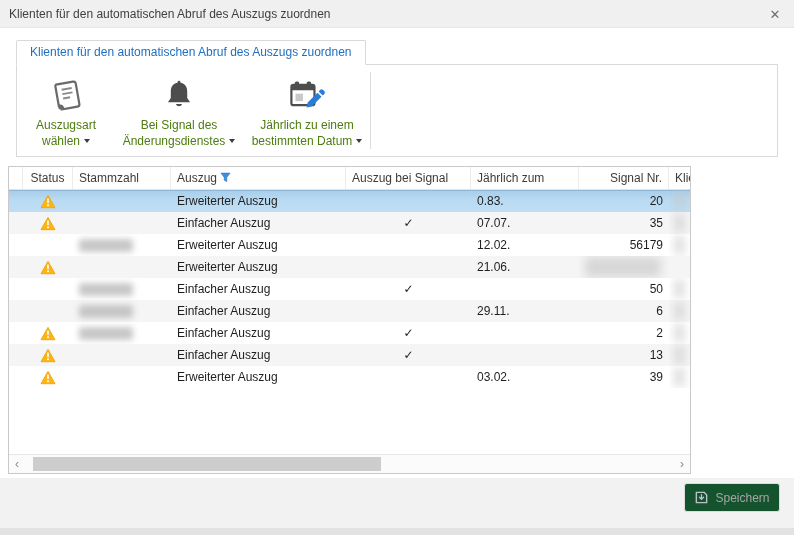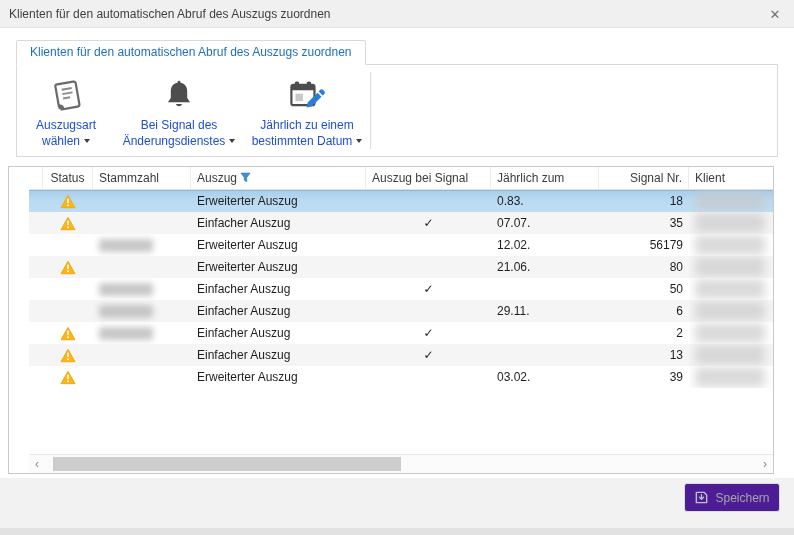--- a/index.html
+++ b/index.html
@@ -29,38 +29,38 @@
     border-radius:2px 2px 0 0; background:#ffffff;
     color:#1f6fc0; font-size:12px; margin-bottom:-1px; position:relative; z-index:2;
   }
   .ribbon {
     margin:0 16px; border:1px solid #d9d9d9; background:#ffffff;
     height:93px; display:flex; align-items:stretch; padding:3px 0 3px 3px;
     position:relative; z-index:1;
   }
   .ribbon-btn {
     display:flex; flex-direction:column; align-items:center; justify-content:flex-start;
-    padding:4px 4px 2px 4px; font-size:12px; color:#1d4ed8; text-align:center;
+    padding:4px 4px 2px 4px; font-size:12px; color:#4d7c0f; text-align:center;
     line-height:1.3; cursor:default;
   }
   .ribbon-btn .icon-box { height:46px; display:flex; align-items:center; justify-content:center; }
   .btn-auszugsart { width:92px; }
   .btn-signal { width:134px; }
   .btn-datum { width:122px; }
   .dd-arrow {
     display:inline-block; width:0; height:0; margin-left:4px; margin-bottom:1px;
     border-left:3.5px solid transparent; border-right:3.5px solid transparent;
     border-top:4px solid #3c3c3c; vertical-align:middle;
   }
   .ribbon-sep { border-left:1px solid #dcdcdc; margin:4px 0 4px 2px; }
   
   .grid {
-    position:absolute; left:8px; top:166px; width:766px; height:308px;
+    position:absolute; left:8px; top:166px; width:683px; height:308px;
     border:1px solid #c9c9c9; background:#ffffff;
-    display:flex; flex-direction:column;padding-left:20px;
+    display:flex; flex-direction:column;
   }
   .gcols { display:grid; grid-template-columns:14px 50px 98px 175px 125px 108px 90px 1fr; }
   .ghead { height:23px; border-bottom:1px solid #e3e3e3; font-size:12px; color:#3c3c3c; flex:0 0 auto; }
   .hcell {
     display:flex; align-items:center; padding:0 6px;
     border-right:1px solid #ececec; overflow:hidden; white-space:nowrap;
   }
   .hcell:last-child { border-right:none; }
   .hcell.center { justify-content:center; }
   .hcell.right { justify-content:flex-end; }
@@ -83,21 +83,21 @@
     flex:0 0 19px; border-top:1px solid #e8e8e8; background:#fbfbfb;
     position:relative; display:flex; align-items:center;
   }
   .scroll-arrow { width:16px; text-align:center; color:#8a8a8a; font-size:12px; line-height:17px; user-select:none; }
   .scroll-arrow.right { position:absolute; right:0; }
   .scroll-thumb { position:absolute; left:24px; top:2px; bottom:2px; width:348px; background:#cdcdcd; }
   
   .footer { position:absolute; left:0; top:478px; width:794px; height:50px; background:#f2f2f2; }
   .save-btn {
     position:absolute; right:14px; top:5px; width:96px; height:29px;
-    background:#4c1d95; border:1px solid #dcdcdc; border-radius:3px;
+    background:#14532d; border:1px solid #dcdcdc; border-radius:3px;
     color:#a6a6a6; font-size:12px; display:flex; align-items:center; justify-content:center; gap:6px;
     cursor:default;
   }
   .bottom-strip { position:absolute; left:0; top:528px; width:794px; height:7px; background:#e2e2e2; }
 </style>
 </head>
 <body>
 
 <div class="titlebar">
   <span>Klienten für den automatischen Abruf des Auszugs zuordnen</span>
@@ -197,21 +197,21 @@
           <svg width="16" height="15" viewBox="0 0 16 15">
             <path d="M8 1.4 15 13.7H1Z" fill="#fdb515" stroke="#f3a90e" stroke-width="1" stroke-linejoin="round"></path>
             <rect x="7.2" y="4.6" width="1.6" height="4.8" rx="0.8" fill="#fff"></rect>
             <circle cx="8" cy="11.3" r="1" fill="#fff"></circle>
           </svg>
         </div>
         <div class="cell stammzahl"></div>
         <div class="cell auszug">Erweiterter Auszug</div>
         <div class="cell signal"></div>
         <div class="cell jaehrlich">0.83.</div>
-        <div class="cell nr">18</div>
+        <div class="cell nr">20</div>
         <div class="cell klient">
           <div class="klient-blob"></div>
         </div>
       </div>
       <div class="trow gcols">
         <div class="cell ind"></div>
         <div class="cell status">
           <svg width="16" height="15" viewBox="0 0 16 15">
             <path d="M8 1.4 15 13.7H1Z" fill="#fdb515" stroke="#f3a90e" stroke-width="1" stroke-linejoin="round"></path>
             <rect x="7.2" y="4.6" width="1.6" height="4.8" rx="0.8" fill="#fff"></rect>
@@ -247,21 +247,20 @@
           <svg width="16" height="15" viewBox="0 0 16 15">
             <path d="M8 1.4 15 13.7H1Z" fill="#fdb515" stroke="#f3a90e" stroke-width="1" stroke-linejoin="round"></path>
             <rect x="7.2" y="4.6" width="1.6" height="4.8" rx="0.8" fill="#fff"></rect>
             <circle cx="8" cy="11.3" r="1" fill="#fff"></circle>
           </svg>
         </div>
         <div class="cell stammzahl"></div>
         <div class="cell auszug">Erweiterter Auszug</div>
         <div class="cell signal"></div>
         <div class="cell jaehrlich">21.06.</div>
-        <div class="cell nr">80</div>
         <div class="cell klient">
           <div class="klient-blob"></div>
         </div>
       </div>
       <div class="trow gcols">
         <div class="cell ind"></div>
         <div class="cell status"></div>
         <div class="cell stammzahl">
           <div class="blur-blob"></div>
         </div>

